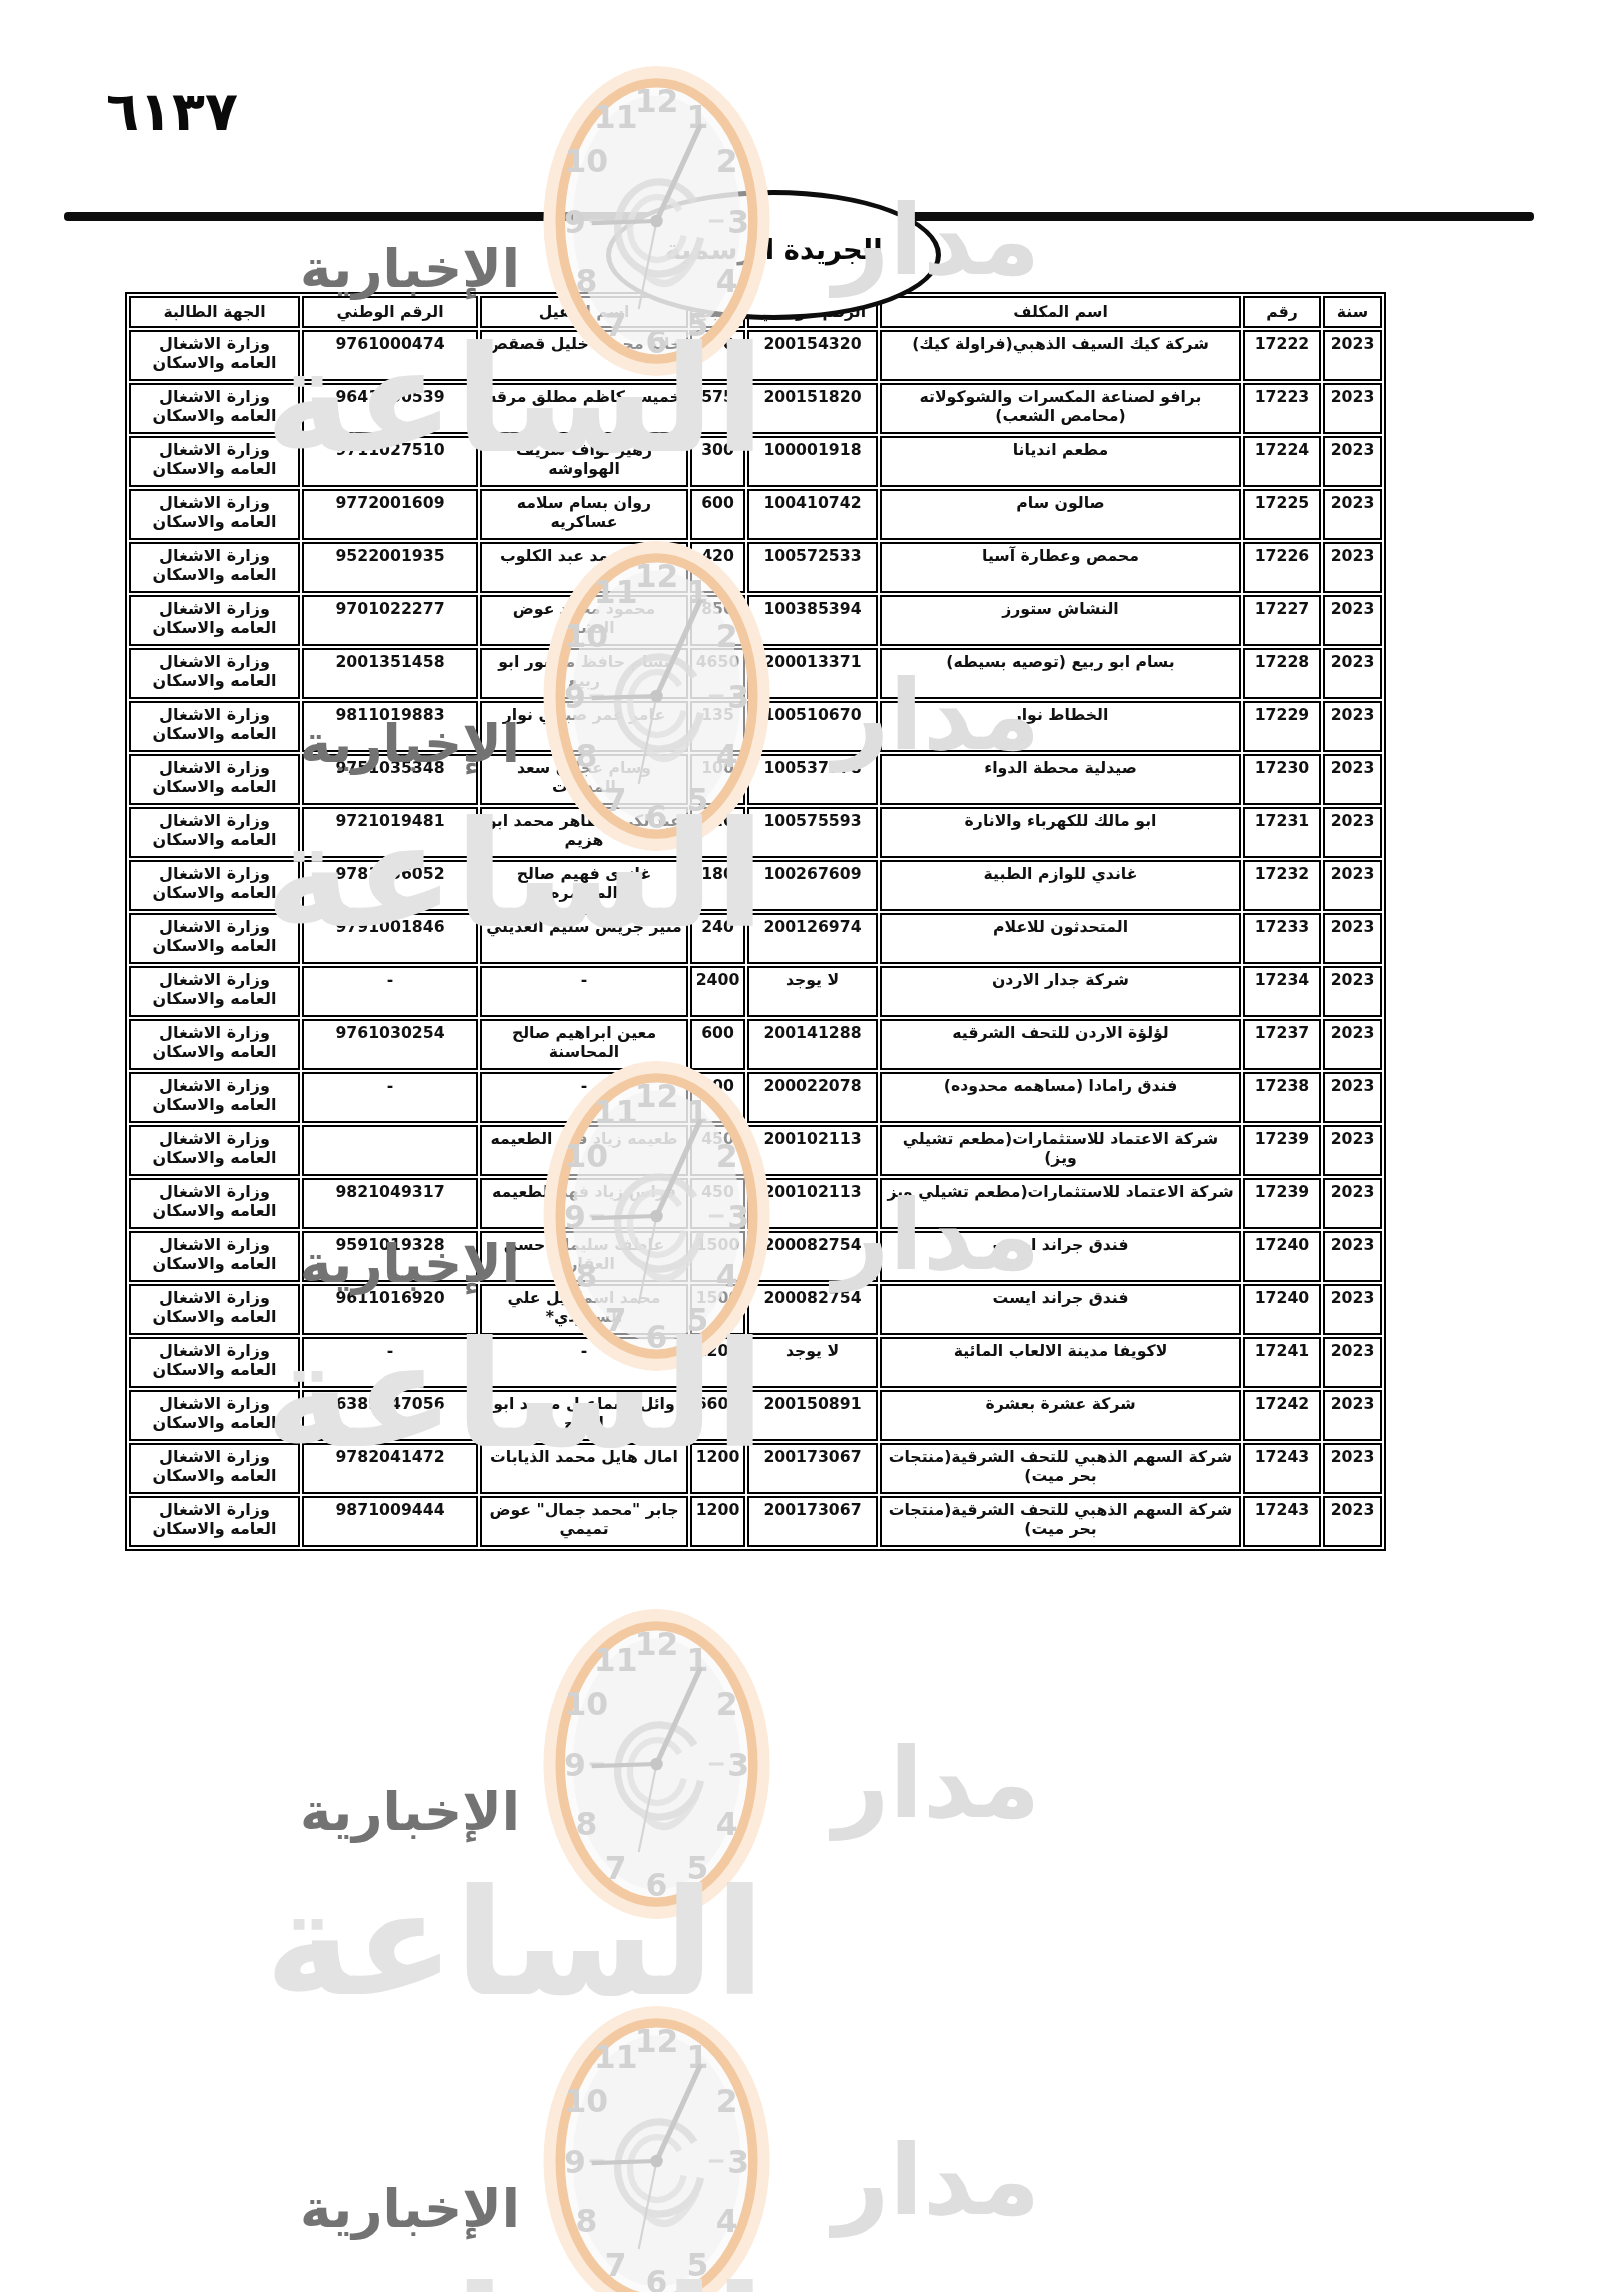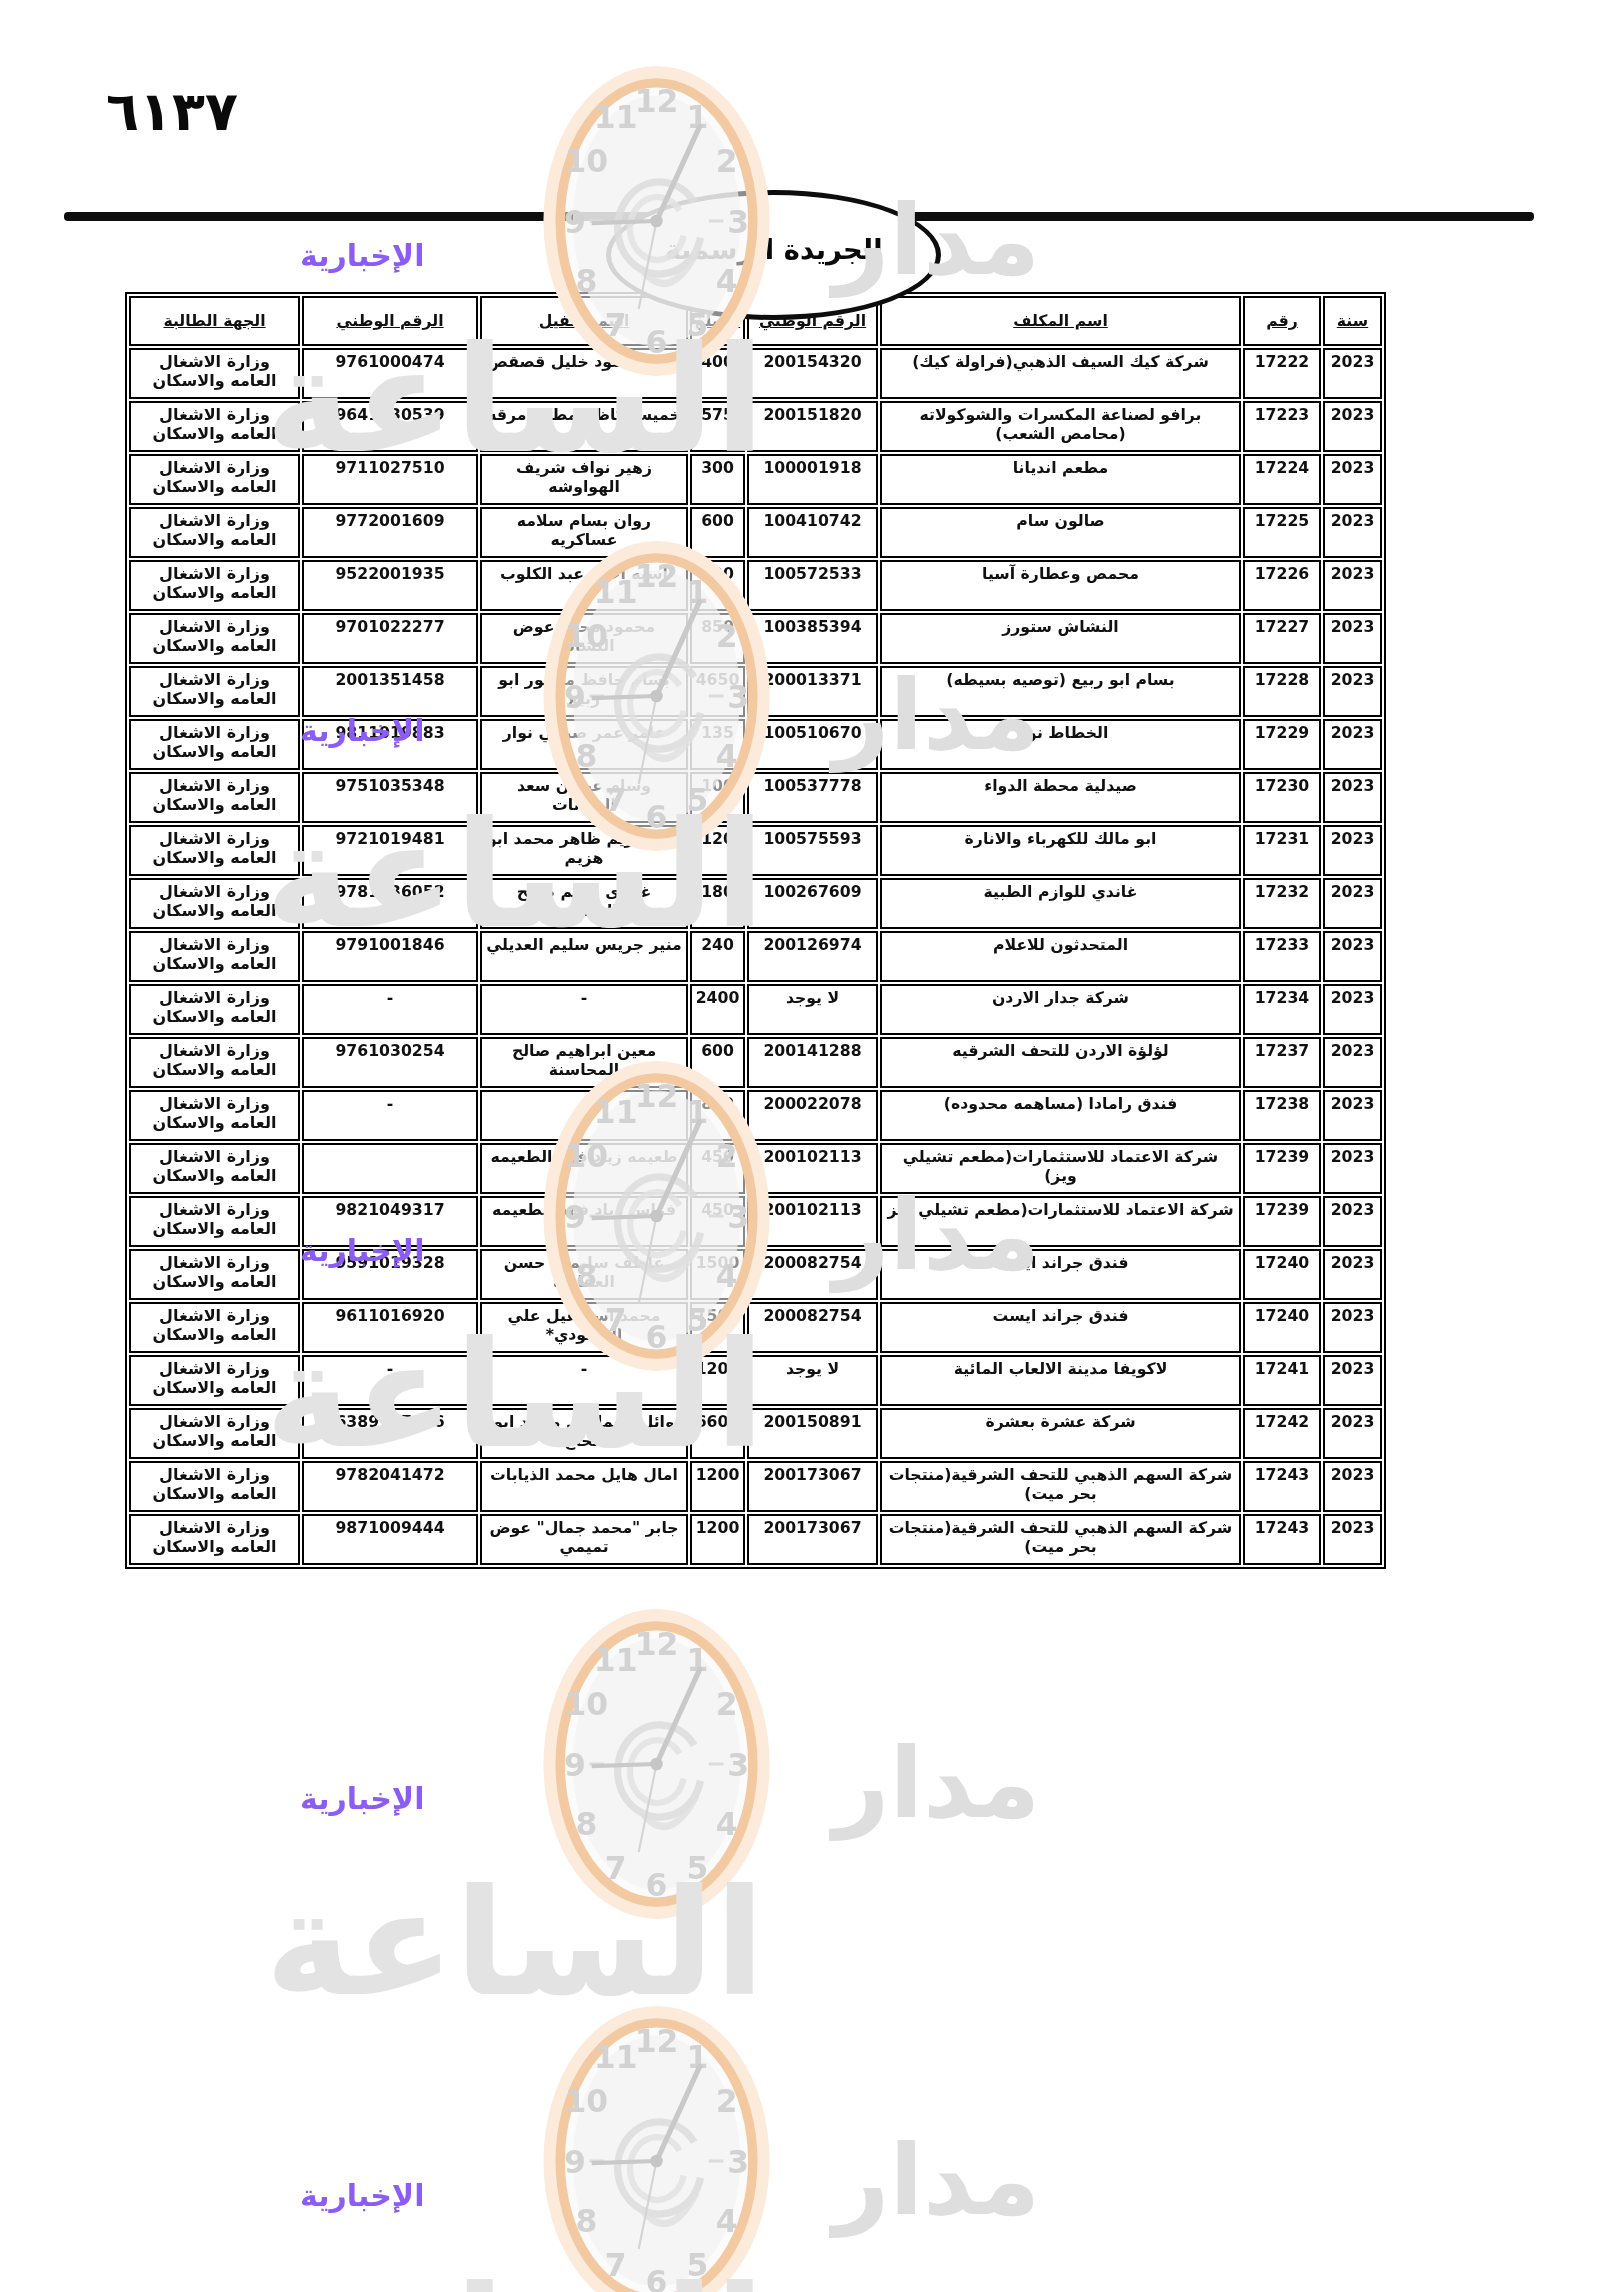--- a/index.html
+++ b/index.html
@@ -38,31 +38,31 @@
     table-layout:fixed;width:1260px;
     direction:rtl;
   }
   table.gz th, table.gz td{
     border:2px solid #000;
     font-size:15.7px;font-weight:bold;
     text-align:center;vertical-align:top;
     padding:2px 2.9px;line-height:1.22;
     overflow:hidden;background:transparent;
   }
-  table.gz th{height:25.5px;vertical-align:middle;padding:10px 2px;text-decoration:underline;}
+  table.gz th{height:25.5px;vertical-align:middle;padding:1px 2px;}
   table.gz td{height:43px;}
   table.gz td:last-child{font-size:16px;}
   
   .wm-layer{position:absolute;left:0;top:0;width:1621px;height:2165px;
     z-index:3;pointer-events:none;border-radius:6px;}
   .wm-unit{position:absolute;left:206px;width:961px;height:490px;}
   .wm-clock{position:absolute;left:333px;top:0;width:235px;height:314px;}
   .wm-tagline{
     position:absolute;left:94px;top:174px;
-    font-size:30px;font-weight:bold;color:#8b5cf6;
+    font-size:53px;font-weight:bold;color:#737373;
   }
   .wm-brand-right{
     position:absolute;left:627px;top:127px;
     font-size:98px;font-weight:bold;color:#dedede;line-height:1;
   }
   .wm-brand-big{
     position:absolute;left:59px;top:263px;
     font-size:147px;font-weight:bold;color:#e3e3e3;line-height:1;
     letter-spacing:2px;
   }

